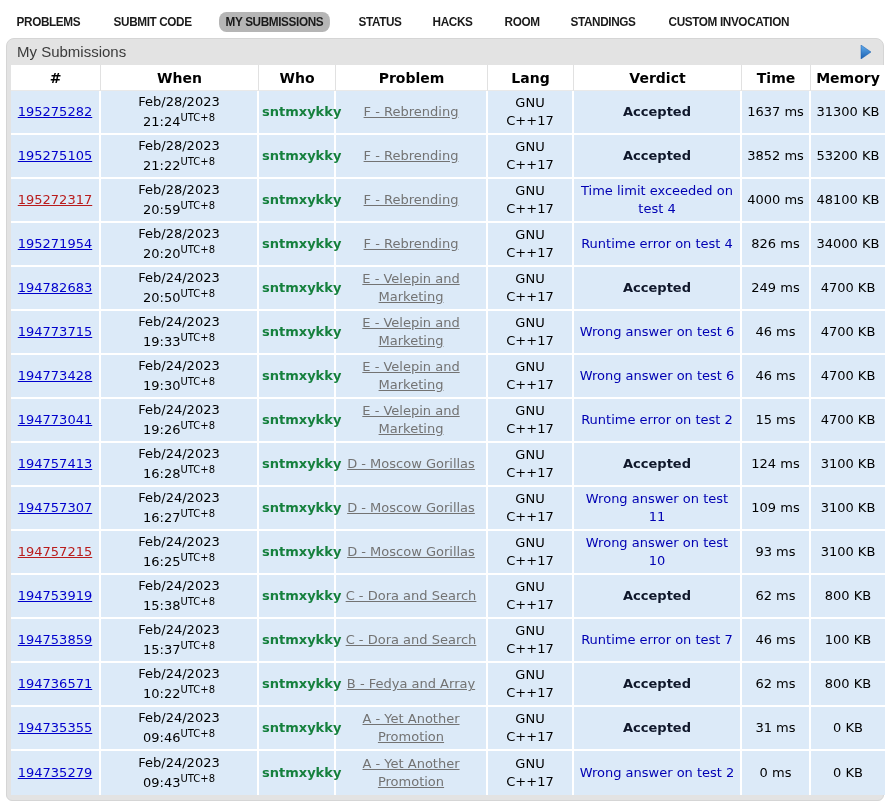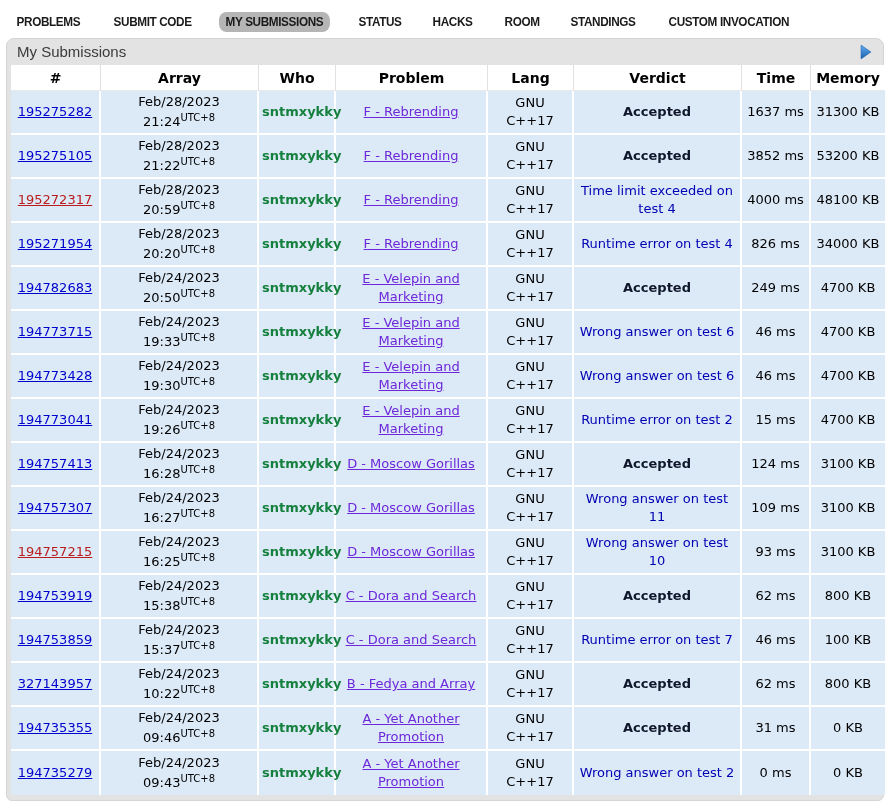--- a/index.html
+++ b/index.html
@@ -67,21 +67,21 @@
   col.c-when    { width: 158px; }
   col.c-who     { width: 77px; }
   col.c-problem { width: 152px; }
   col.c-lang    { width: 86px; }
   col.c-verdict { width: 168px; }
   col.c-time    { width: 69px; }
   col.c-memory  { width: 74px; }
 
   a.sub-link { color: #0000cc; text-decoration: underline; cursor: pointer; }
   a.sub-link.visited { color: #b91c1c; }
-  a.problem-link { color: #6d28d9; text-decoration: underline; cursor: pointer; display: inline-block; max-width: 140px; }
+  a.problem-link { color: #737373; text-decoration: underline; cursor: pointer; display: inline-block; max-width: 140px; }
   .who-link { color: #15803d; font-weight: bold; cursor: pointer; text-decoration: none; }
   .lang-text { display: inline-block; max-width: 52px; }
   .when-time sup { font-size: 10px; }
   .verdict-accepted { color: #0f172a; font-weight: bold; }
   .verdict-rejected { color: #0000b3; }
 </style>
 </head>
 <body>
 
 <div class="topnav">
@@ -124,21 +124,21 @@
         <col class="c-problem">
       <col class="c-lang">
         <col class="c-verdict">
         <col class="c-time">
         <col class="c-memory">
     </colgroup>
     <thead>
       <tr>
   <th>#</th>
 
-  <th>Array</th>
+  <th>When</th>
 
   <th>Who</th>
 
   <th>Problem</th>
 
   <th>Lang</th>
 
   <th>Verdict</th>
 
   <th>Time</th>
@@ -506,21 +506,21 @@
     <td>
       <span>46 ms</span>
     </td>
     <td>
       <span>100 KB</span>
     </td>
   </tr>
 
   <tr>
     <td>
-      <a class="sub-link">327143957</a>
+      <a class="sub-link">194736571</a>
     </td>
     <td class="when-cell">
       <span>Feb/24/2023</span><br>
       <span class="when-time"><span>10:22</span><sup>UTC+8</sup></span>
     </td>
     <td>
       <a class="who-link">sntmxykky</a>
     </td>
     <td>
       <a class="problem-link">B - Fedya and Array</a>

